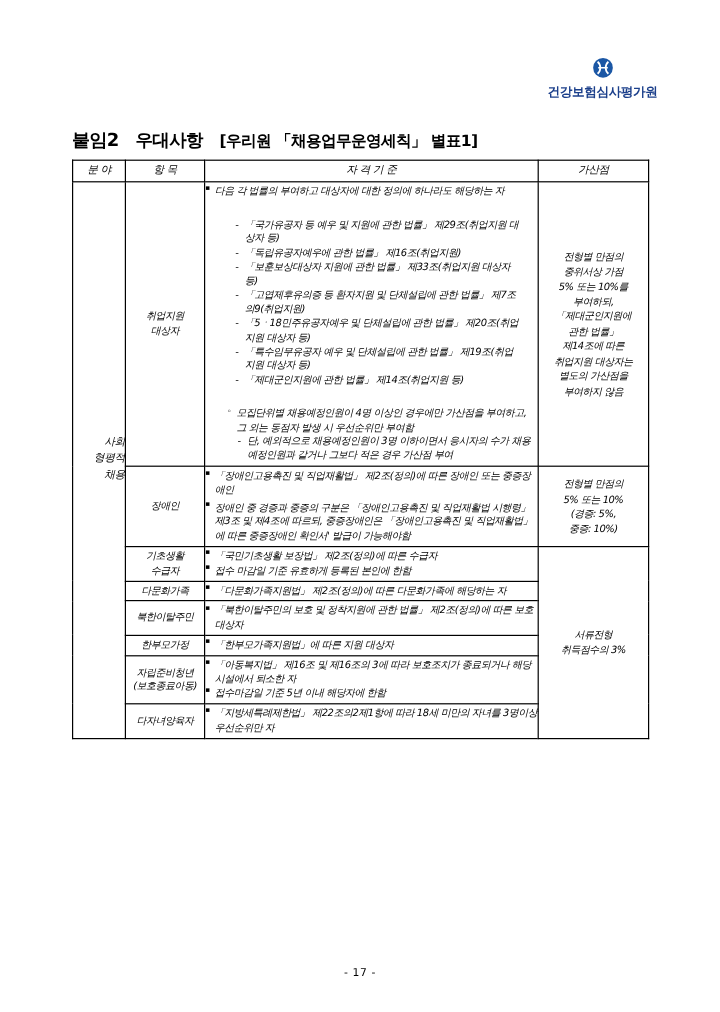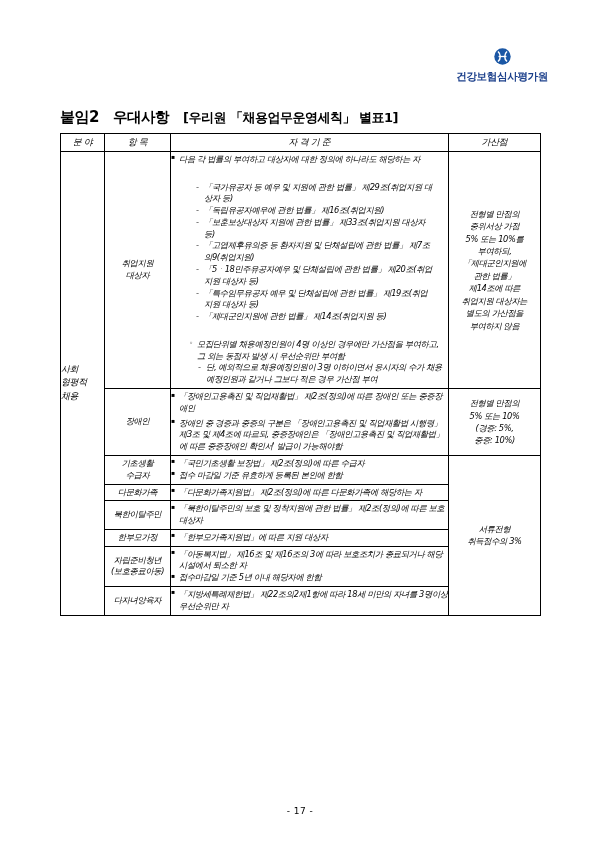--- a/index.html
+++ b/index.html
@@ -107,21 +107,21 @@
   }
   td.crit {
     vertical-align: top;
     padding: 3px 4px 4px 4px;
   }
   .ctr-v {
     text-align: center;
     vertical-align: middle;
   }
   .vert-cat {
-    text-align: left;
+    text-align: right;
     font-size: 9px;
     line-height: 1.5;
     letter-spacing: -0.3px;
     margin-top: 20px;
   }
   ul.lvl1 {
     margin: 0;
     padding: 0;
     list-style: none;
   }

